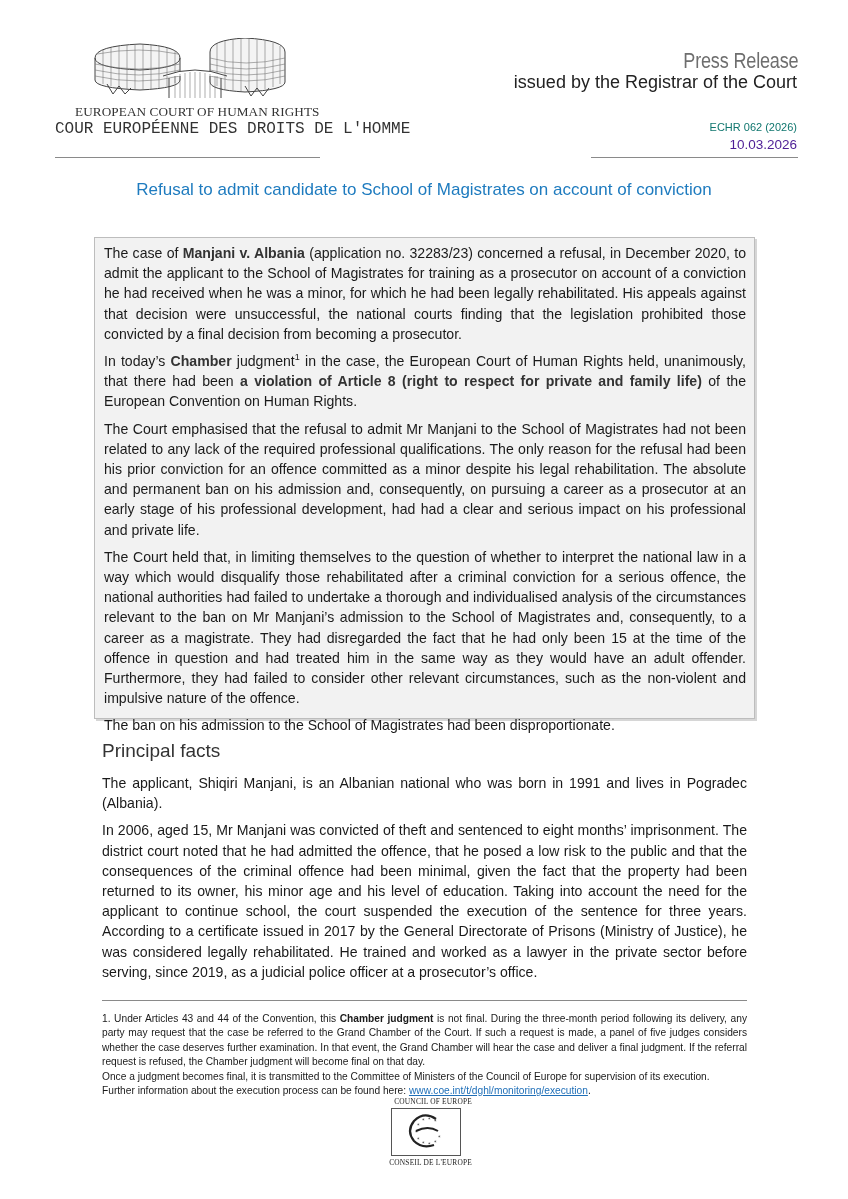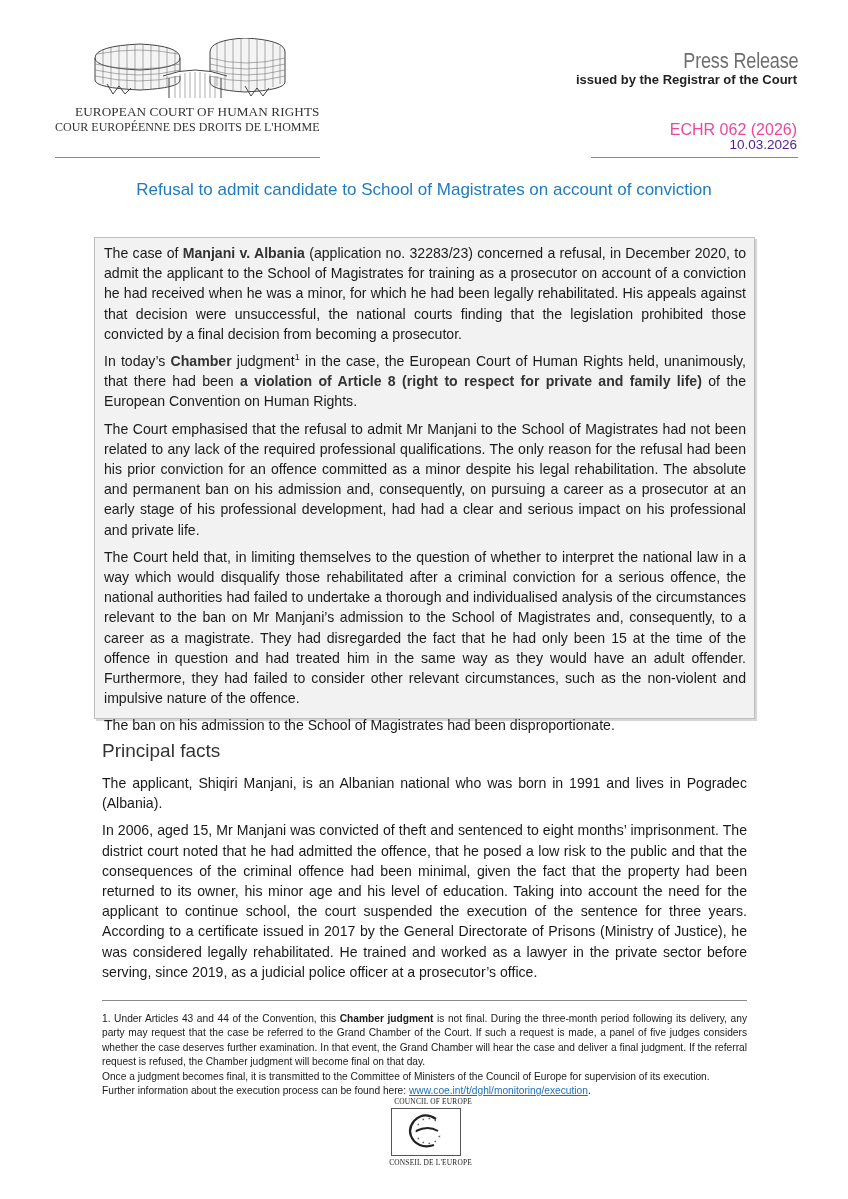--- a/index.html
+++ b/index.html
@@ -7,26 +7,26 @@
       width: 848px; height: 1199px; position: relative; overflow: hidden;
       font-family: "Liberation Sans", "DejaVu Sans", sans-serif;
       color: #1a1a1a;
     }
     .page { position: absolute; inset: 0; }
 
     
     .logo { position: absolute; left: 55px; top: 38px; width: 270px; }
     .logo svg { display: block; margin-left: 30px; }
     .logo-line1 { position: absolute; left: 20px; top: 66px; font-family: "Liberation Serif", "DejaVu Serif", serif; font-size: 13.2px; color: #333; white-space: nowrap; letter-spacing: 0.1px; }
-    .logo-line2 { position: absolute; left: 0; top: 82px; font-family: Liberation Serif, serif; font-size: 12px; color: #333; white-space: nowrap; }
+    .logo-line2 { position: absolute; left: 0; top: 82px; font-family: Liberation Mono, monospace; font-size: 16px; color: #333; white-space: nowrap; }
     .rule-left { position: absolute; left: 55px; top: 157px; width: 265px; height: 1px; background: #8a8a8a; }
 
     .press-title { position: absolute; right: 50px; top: 48px; font-size: 22px; color: #6e6e6e; font-family: "Liberation Sans Narrow", "Liberation Sans", sans-serif; transform: scaleX(0.82); transform-origin: right; letter-spacing: -0.2px; }
-    .press-sub { position: absolute; right: 51px; top: 72px; font-size: 13px; color: #222; font-weight: bold; }
-    .ref-no { position: absolute; right: 51px; top: 121px; font-size: 16px; color: #ec4899; padding-left: 32px; }
+    .press-sub { position: absolute; right: 51px; top: 72px; font-size: 18px; color: #222; }
+    .ref-no { position: absolute; right: 51px; top: 121px; font-size: 11px; color: #0f766e; padding-left: 32px; }
     .ref-date { position: absolute; right: 51px; top: 137px; font-size: 13.5px; color: #4c1d95; }
     .rule-right { position: absolute; left: 591px; top: 157px; width: 207px; height: 1px; background: #8a8a8a; }
 
     
     .title { position: absolute; left: 95px; width: 658px; top: 178px; text-align: center; color: #1e7bbf; font-size: 17px; line-height: 23px; }
 
     
     .summary {
       position: absolute; left: 94px; top: 237px; width: 661px; height: 482px;
       background: #f2f2f2; border: 1px solid #bdbdbd;

